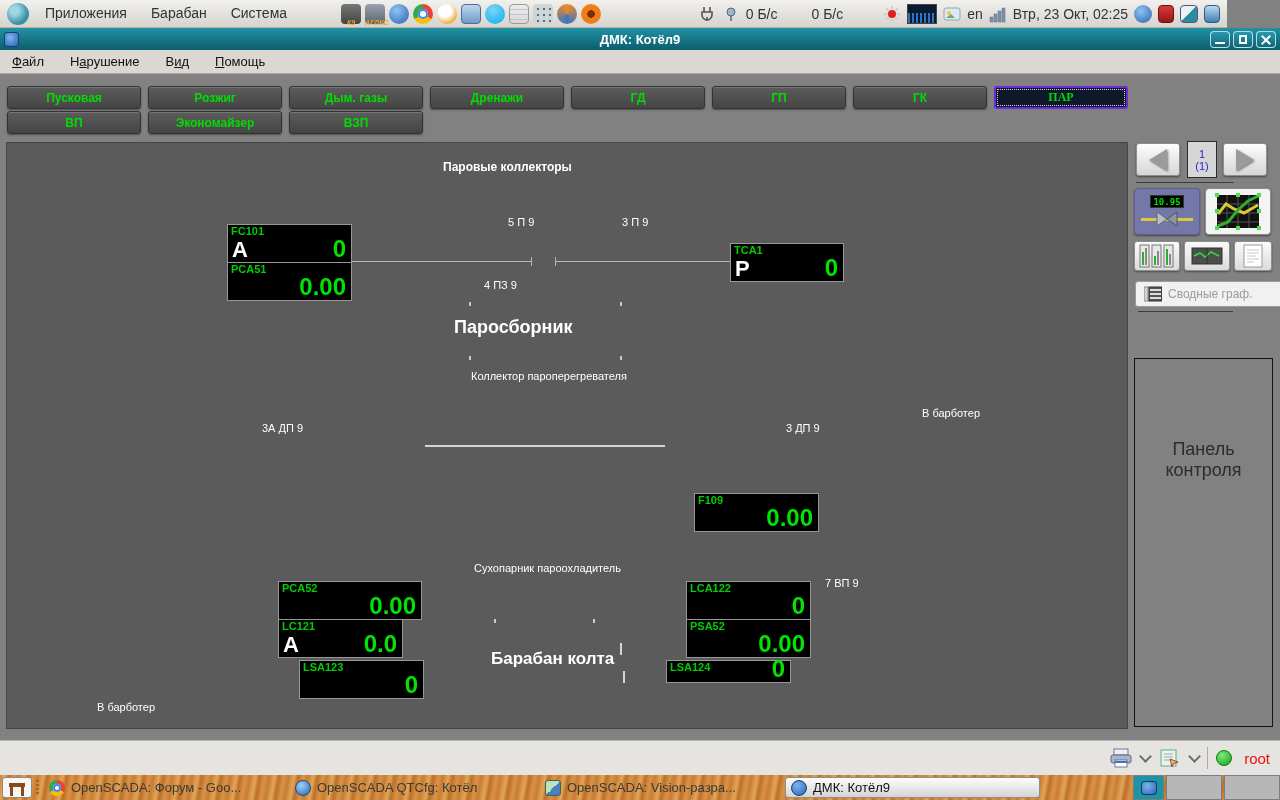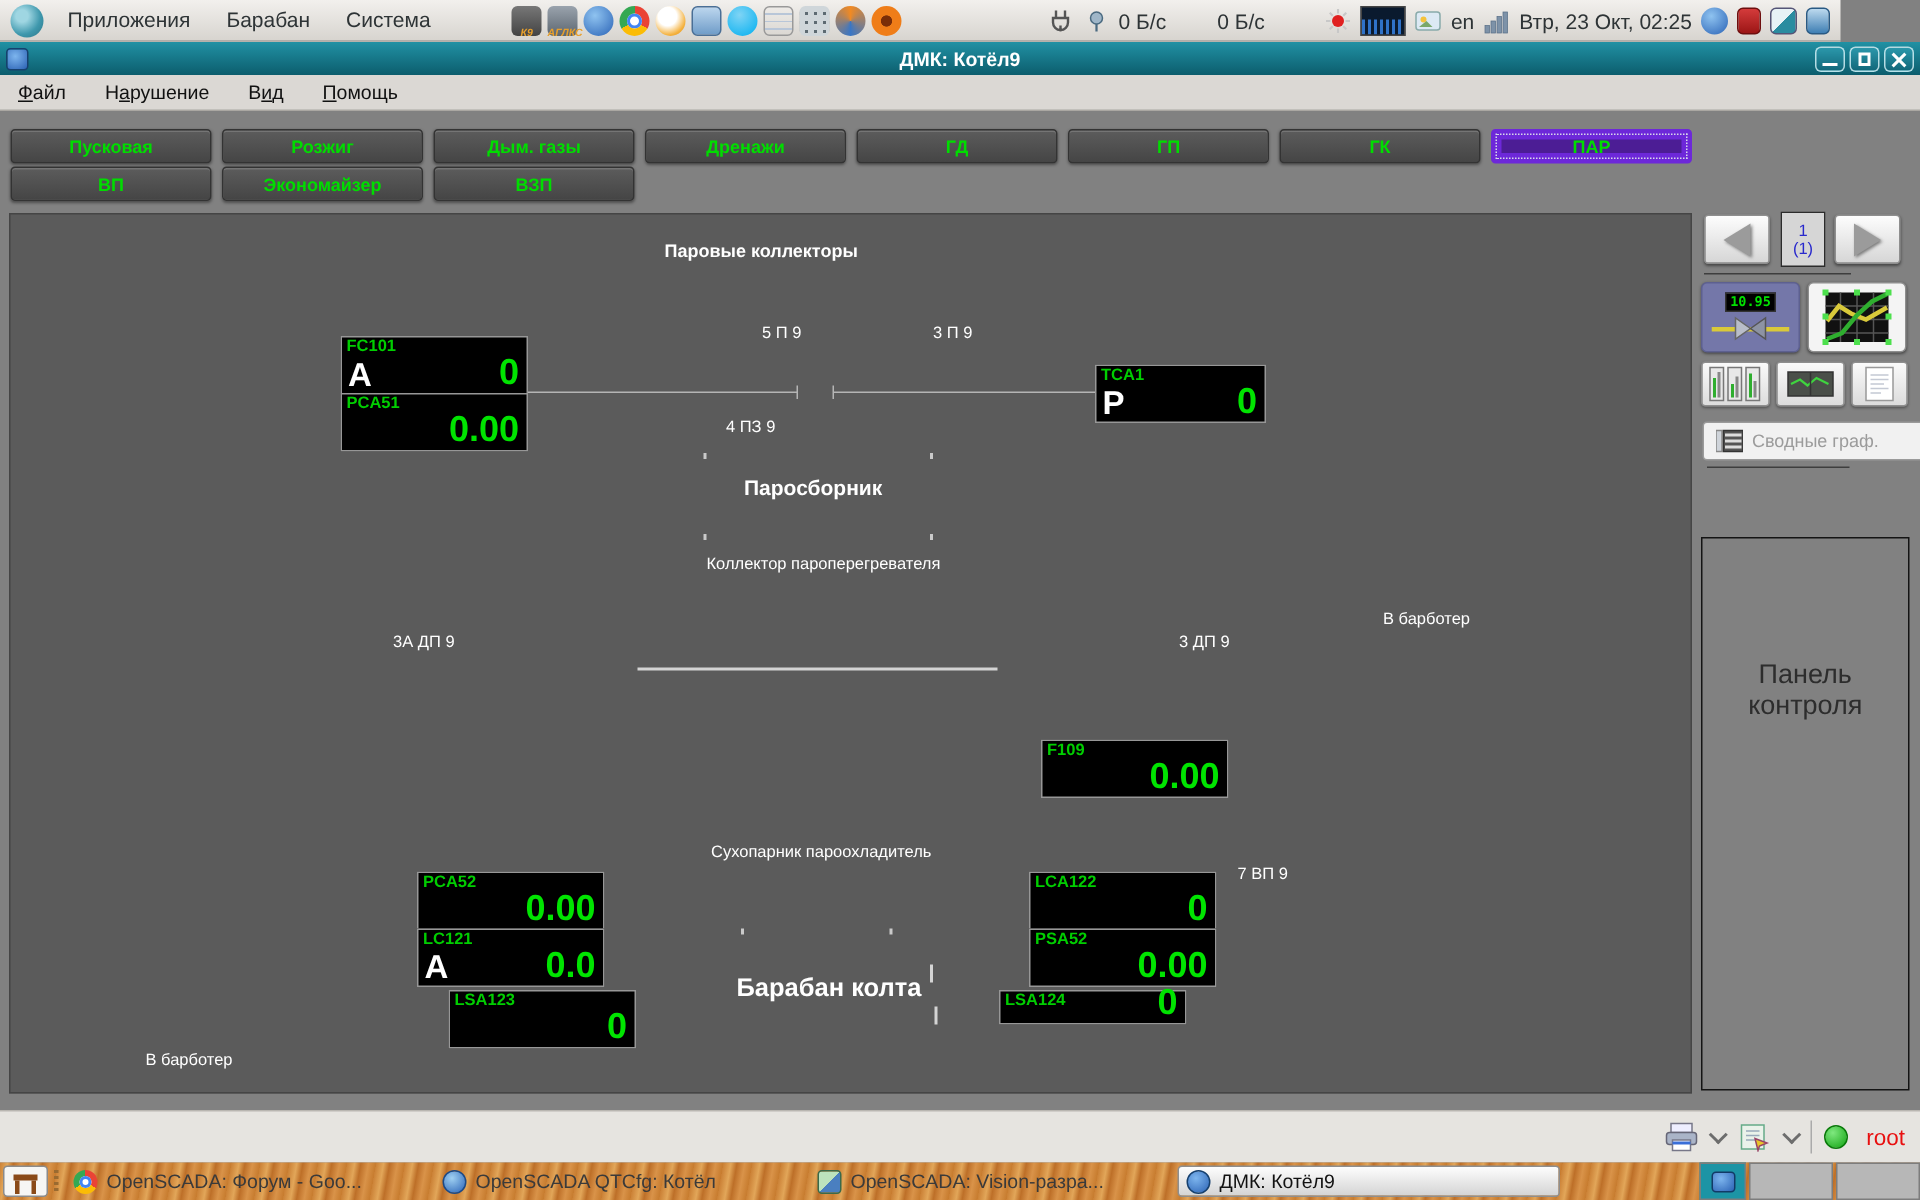--- a/index.html
+++ b/index.html
@@ -41,22 +41,22 @@
   .mitem { font-size:13px; color:#111; }
   .mkey { text-decoration:underline; }
 
   
   #tabsbar { position:absolute; left:0; top:75px; width:1280px; height:65px; background:#818181; }
   .tabrow { position:absolute; left:7px; display:flex; gap:7px; }
   .tabbtn { width:134px; height:23px; border:1px solid #333; border-radius:3px;
     background:linear-gradient(#5c5c5c,#454545); color:#00dd00; font-weight:bold; font-size:12px;
     display:flex; align-items:center; justify-content:center;
     box-shadow:inset 0 1px 0 #757575, 0 1px 2px rgba(0,0,0,.4); }
-  .tabbtn.active { background:#4c1d95; border:7px solid #6d28d9;
-    outline:1px dotted #d7d7ea; outline-offset:-4px; box-shadow:none; }
+  .tabbtn.active { background:#0f172a; border:2px solid #6d28d9;
+    outline:1px dotted #d7d7ea; outline-offset:-4px; box-shadow:none;font-family:Liberation Serif, serif; }
 
   
   #mimic { position:absolute; left:6px; top:142px; width:1122px; height:587px;
     background:#5b5b5b; border:1px solid #454545; }
   .mlabel { position:absolute; color:#fff; font-size:11px; white-space:nowrap; }
   .mlabel.b { font-weight:bold; }
   .disp { position:absolute; background:#000; border:1px solid #979797; }
   .dtag { position:absolute; left:3px; top:0px; color:#00ce00; font-size:11px; font-weight:bold; }
   .dmode { position:absolute; left:4px; bottom:-1px; color:#fff; font-size:22px; font-weight:bold; }
   .dval { position:absolute; right:5px; bottom:-1px; color:#00e400; font-size:24px; font-weight:bold; }
@@ -227,21 +227,21 @@
     <div class="tabbtn">ВЗП</div>
   </div>
 </div>
 
 <div id="mimic"></div>
 
 <span class="mlabel b" style="left:443px;top:160px;font-size:12px">Паровые коллекторы</span>
 <span class="mlabel" style="left:508px;top:216px">5 П 9</span>
 <span class="mlabel" style="left:622px;top:216px">3 П 9</span>
 <span class="mlabel" style="left:484px;top:279px">4 ПЗ 9</span>
-<span class="mlabel b" style="left:496px;top:317px;font-size:14px">Паросборник</span>
+<span class="mlabel b" style="left:454px;top:317px;font-size:18px">Паросборник</span>
 <span class="mlabel" style="left:471px;top:370px">Коллектор пароперегревателя</span>
 <span class="mlabel" style="left:262px;top:422px">3А ДП 9</span>
 <span class="mlabel" style="left:786px;top:422px">3 ДП 9</span>
 <span class="mlabel" style="left:922px;top:407px">В барботер</span>
 <span class="mlabel" style="left:474px;top:562px">Сухопарник пароохладитель</span>
 <span class="mlabel" style="left:825px;top:577px">7 ВП 9</span>
 <span class="mlabel b" style="left:491px;top:649px;font-size:17px">Барабан колта</span>
 <span class="mlabel" style="left:97px;top:701px">В барботер</span>
 
 <div class="pipe" style="left:351px;top:261px;width:181px;height:1px"></div>
@@ -269,21 +269,21 @@
 </div>
 <div class="disp" style="left:730px;top:243px;width:114px;height:39px">
   <span class="dtag">TCA1</span>
   <span class="dmode">P</span>
   <span class="dval">0</span>
 </div>
 <div class="disp" style="left:694px;top:493px;width:125px;height:39px">
   <span class="dtag">F109</span>
   <span class="dval">0.00</span>
 </div>
-<div class="disp" style="left:278px;top:581px;width:125px;height:39px">
+<div class="disp" style="left:278px;top:581px;width:144px;height:39px">
   <span class="dtag">PCA52</span>
   <span class="dval">0.00</span>
 </div>
 <div class="disp" style="left:278px;top:619px;width:125px;height:39px">
   <span class="dtag">LC121</span>
   <span class="dmode">A</span>
   <span class="dval">0.0</span>
 </div>
 <div class="disp" style="left:299px;top:660px;width:125px;height:39px">
   <span class="dtag">LSA123</span>

